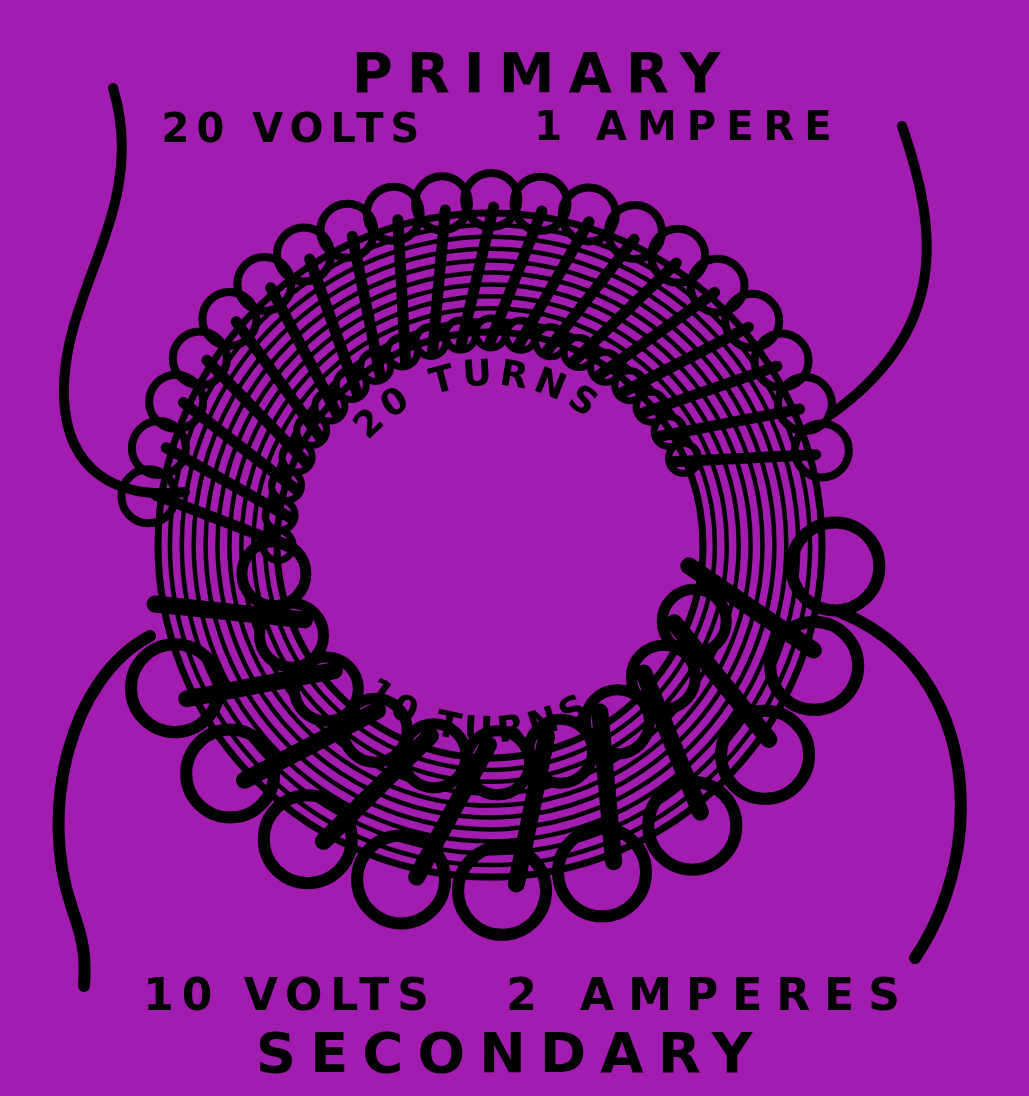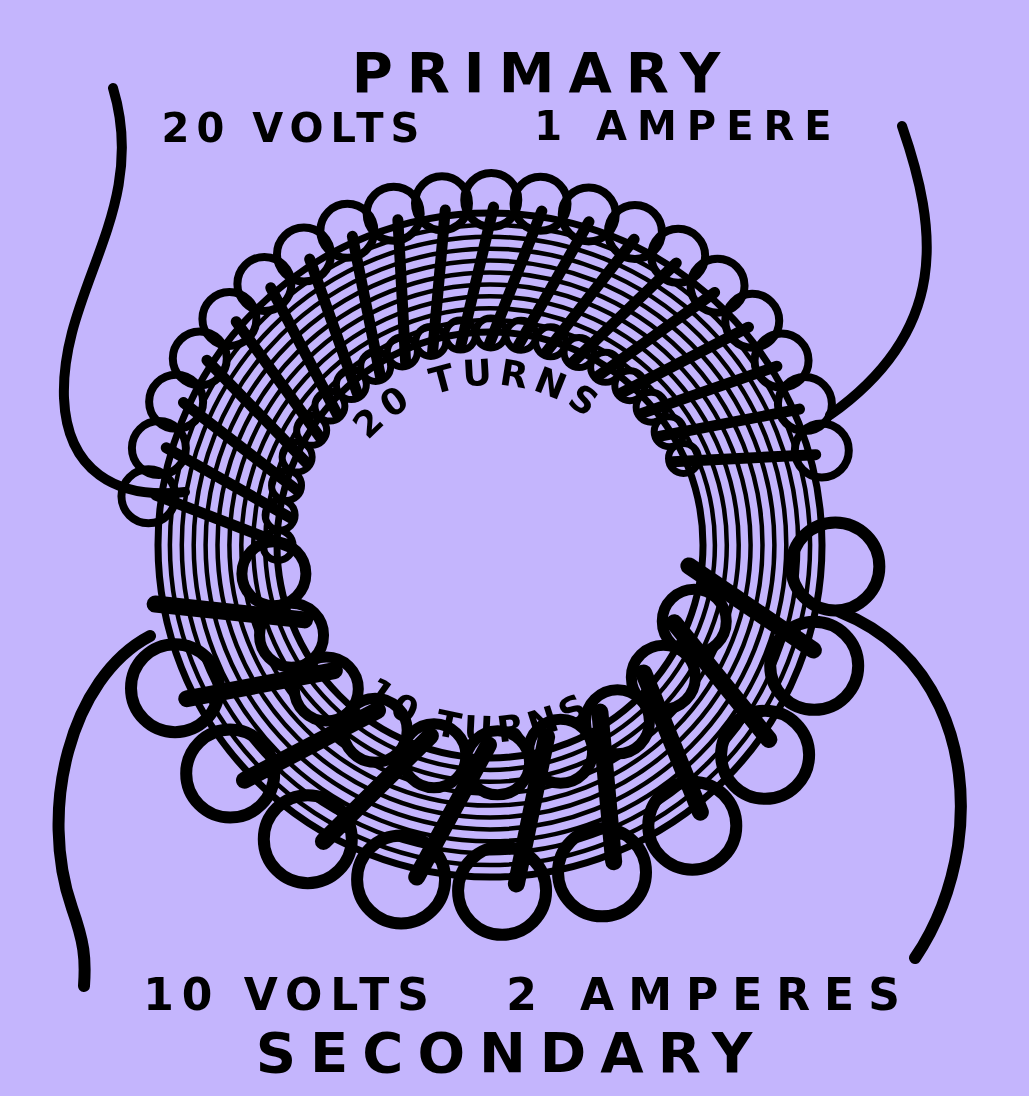--- a/index.html
+++ b/index.html
@@ -1,19 +1,19 @@
 <!DOCTYPE html>
 <html><head>
 <meta charset="utf-8">
 <style>
   html,body{margin:0;padding:0;background:#ffffff;}
   .page{
     position:relative;
     width:1029px;height:1096px;
-    background:#c4b5fd;
+    background:#a21caf;
     overflow:hidden;
     font-family:"DejaVu Sans", sans-serif;
   }
   .page svg{display:block;width:1029px;height:1096px;}
   svg text, svg textPath{
     font-family:"DejaVu Sans", sans-serif;
     font-weight:700;
   }
 </style>
 </head>

